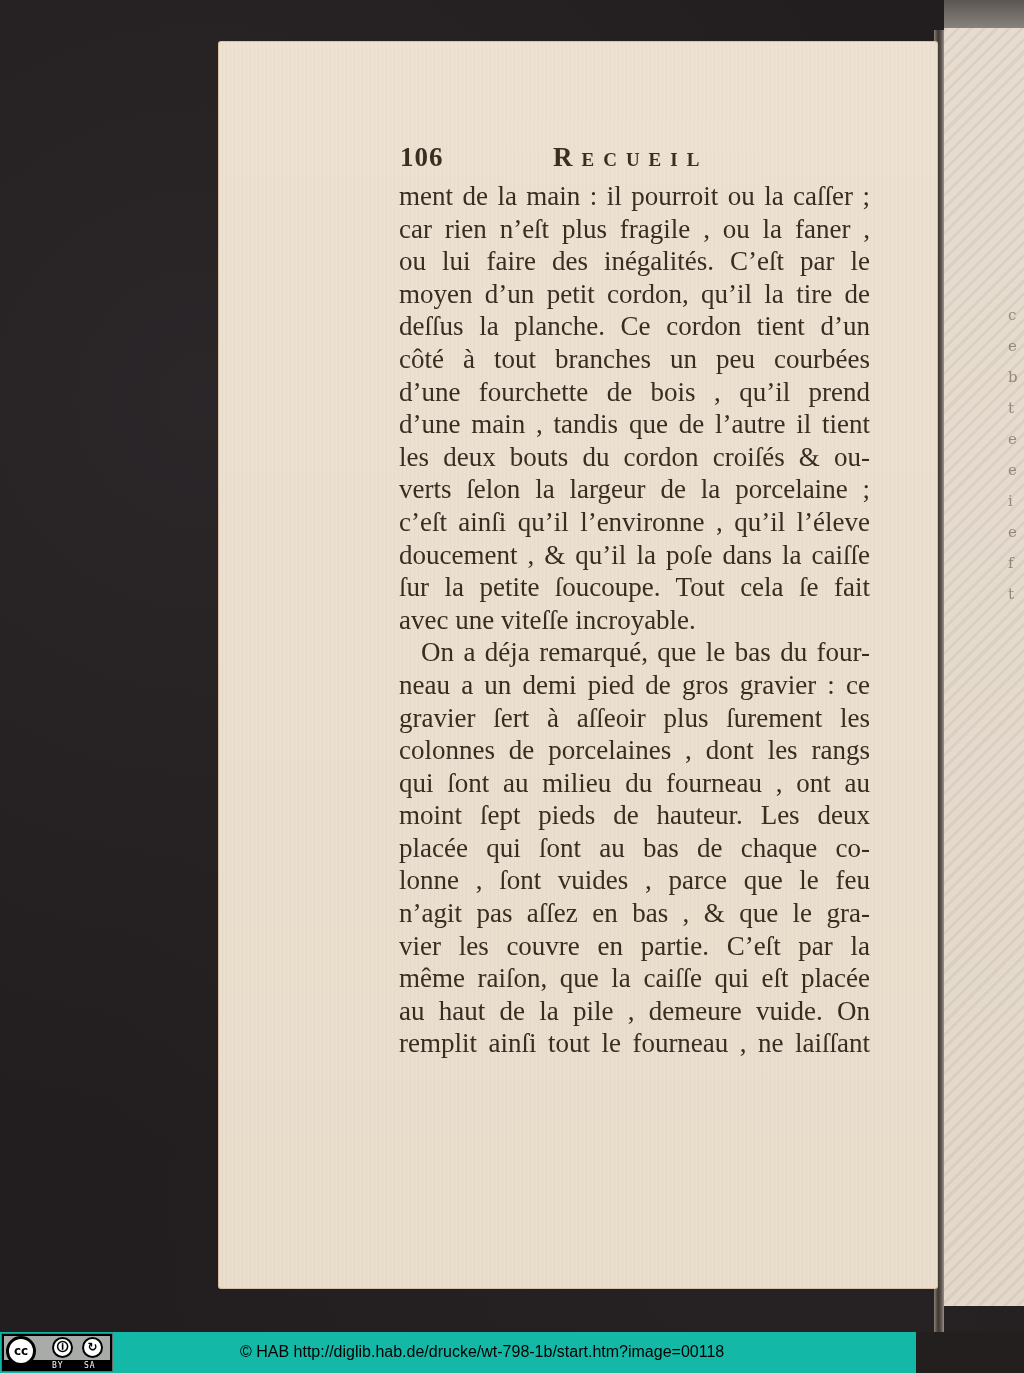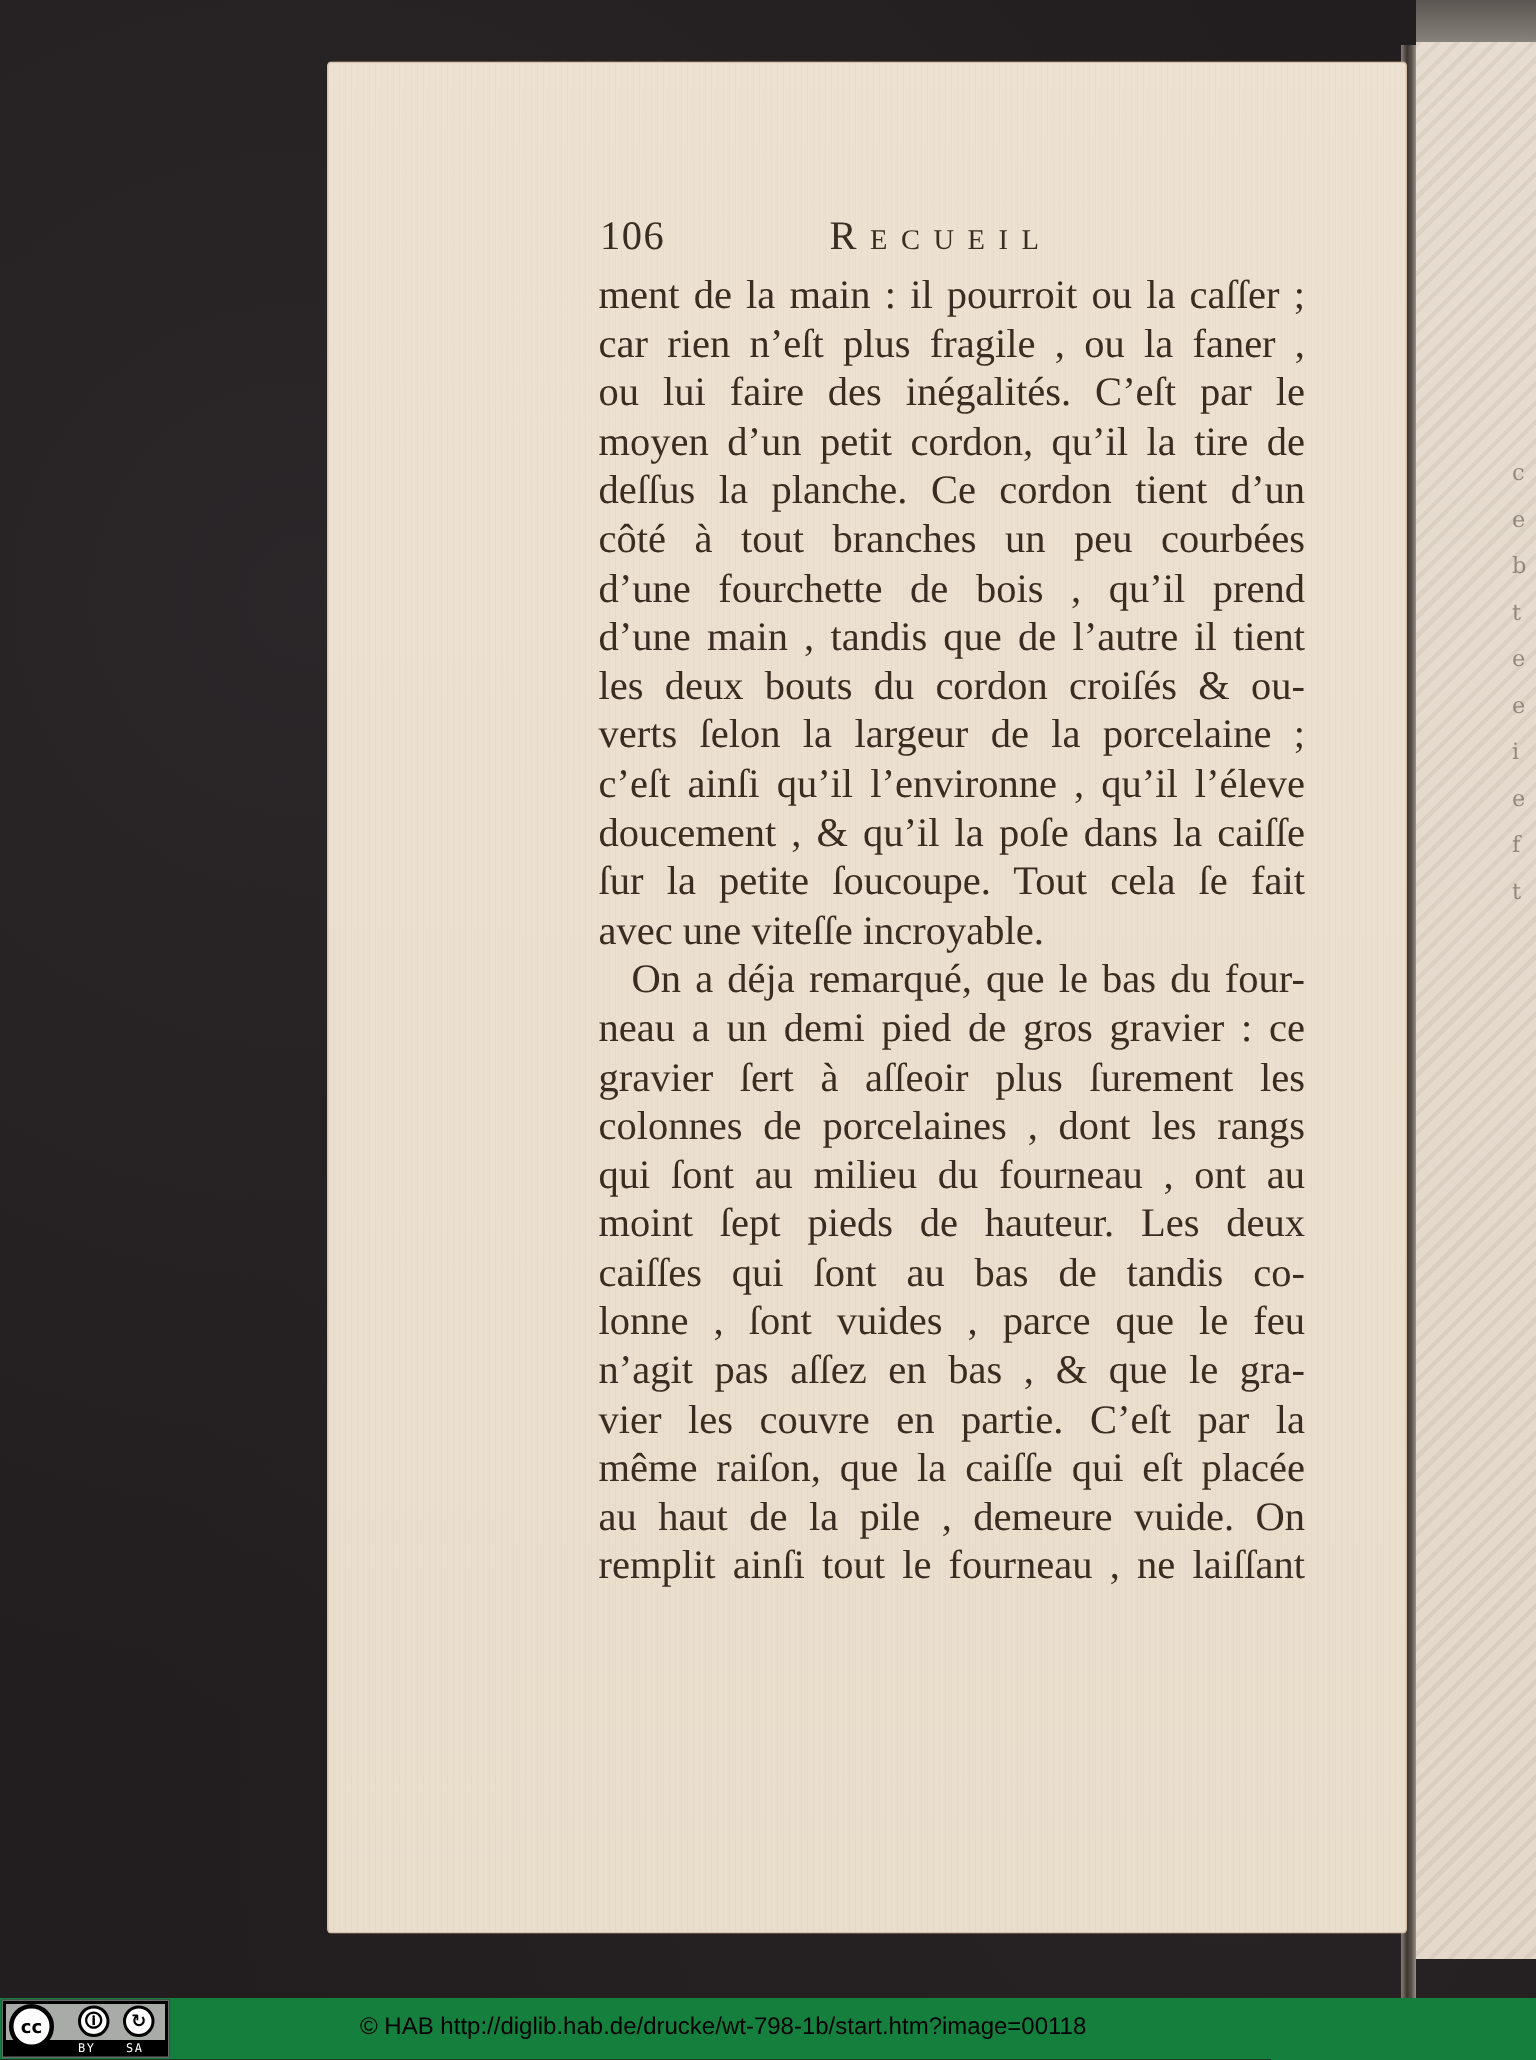--- a/index.html
+++ b/index.html
@@ -71,20 +71,21 @@
       line-height: 31px;
       color: rgba(70,55,45,0.5);
     }
     .running-head {
       position: absolute;
       left: 400px;
       top: 142px;
       width: 480px;
       height: 36px;
       color: #3a2d22;
+      font-weight: bold;
     }
     .page-number {
       position: absolute;
       left: 0;
       top: 0;
       font-size: 27px;
       font-family: "Liberation Serif", serif;
       letter-spacing: 1px;
     }
     .head-title {
@@ -116,23 +117,23 @@
     .line.last {
       text-align-last: left;
     }
     .line.indent {
       padding-left: 22px;
     }
     .footer {
       position: absolute;
       left: 0;
       top: 1332px;
-      width: 1024px;
+      width: 916px;
       height: 41px;
-      background: #15803d;
+      background: #14b8a6;
     }
     .cc-badge {
       position: absolute;
       left: 1px;
       top: 1px;
       width: 112px;
       height: 39px;
       background: #000;
       border: 1px solid #6a6a6a;
       box-sizing: border-box;
@@ -226,21 +227,21 @@
     <span class="line">c’eſt ainſi qu’il l’environne , qu’il l’éleve</span>
     <span class="line">doucement , &amp; qu’il la poſe dans la caiſſe</span>
     <span class="line">ſur la petite ſoucoupe. Tout cela ſe fait</span>
     <span class="line last">avec une viteſſe incroyable.</span>
     <span class="line indent">On a déja remarqué, que le bas du four-</span>
     <span class="line">neau a un demi pied de gros gravier : ce</span>
     <span class="line">gravier ſert à aſſeoir plus ſurement les</span>
     <span class="line">colonnes de porcelaines , dont les rangs</span>
     <span class="line">qui ſont au milieu du fourneau , ont au</span>
     <span class="line">moint ſept pieds de hauteur. Les deux</span>
-    <span class="line">caiſſes qui ſont au bas de tandis co-</span>
+    <span class="line">placée qui ſont au bas de chaque co-</span>
     <span class="line">lonne , ſont vuides , parce que le feu</span>
     <span class="line">n’agit pas aſſez en bas , &amp; que le gra-</span>
     <span class="line">vier les couvre en partie. C’eſt par la</span>
     <span class="line">même raiſon, que la caiſſe qui eſt placée</span>
     <span class="line">au haut de la pile , demeure vuide. On</span>
     <span class="line">remplit ainſi tout le fourneau , ne laiſſant</span>
   </div>
 
 <div class="footer">
   <div class="cc-badge">

